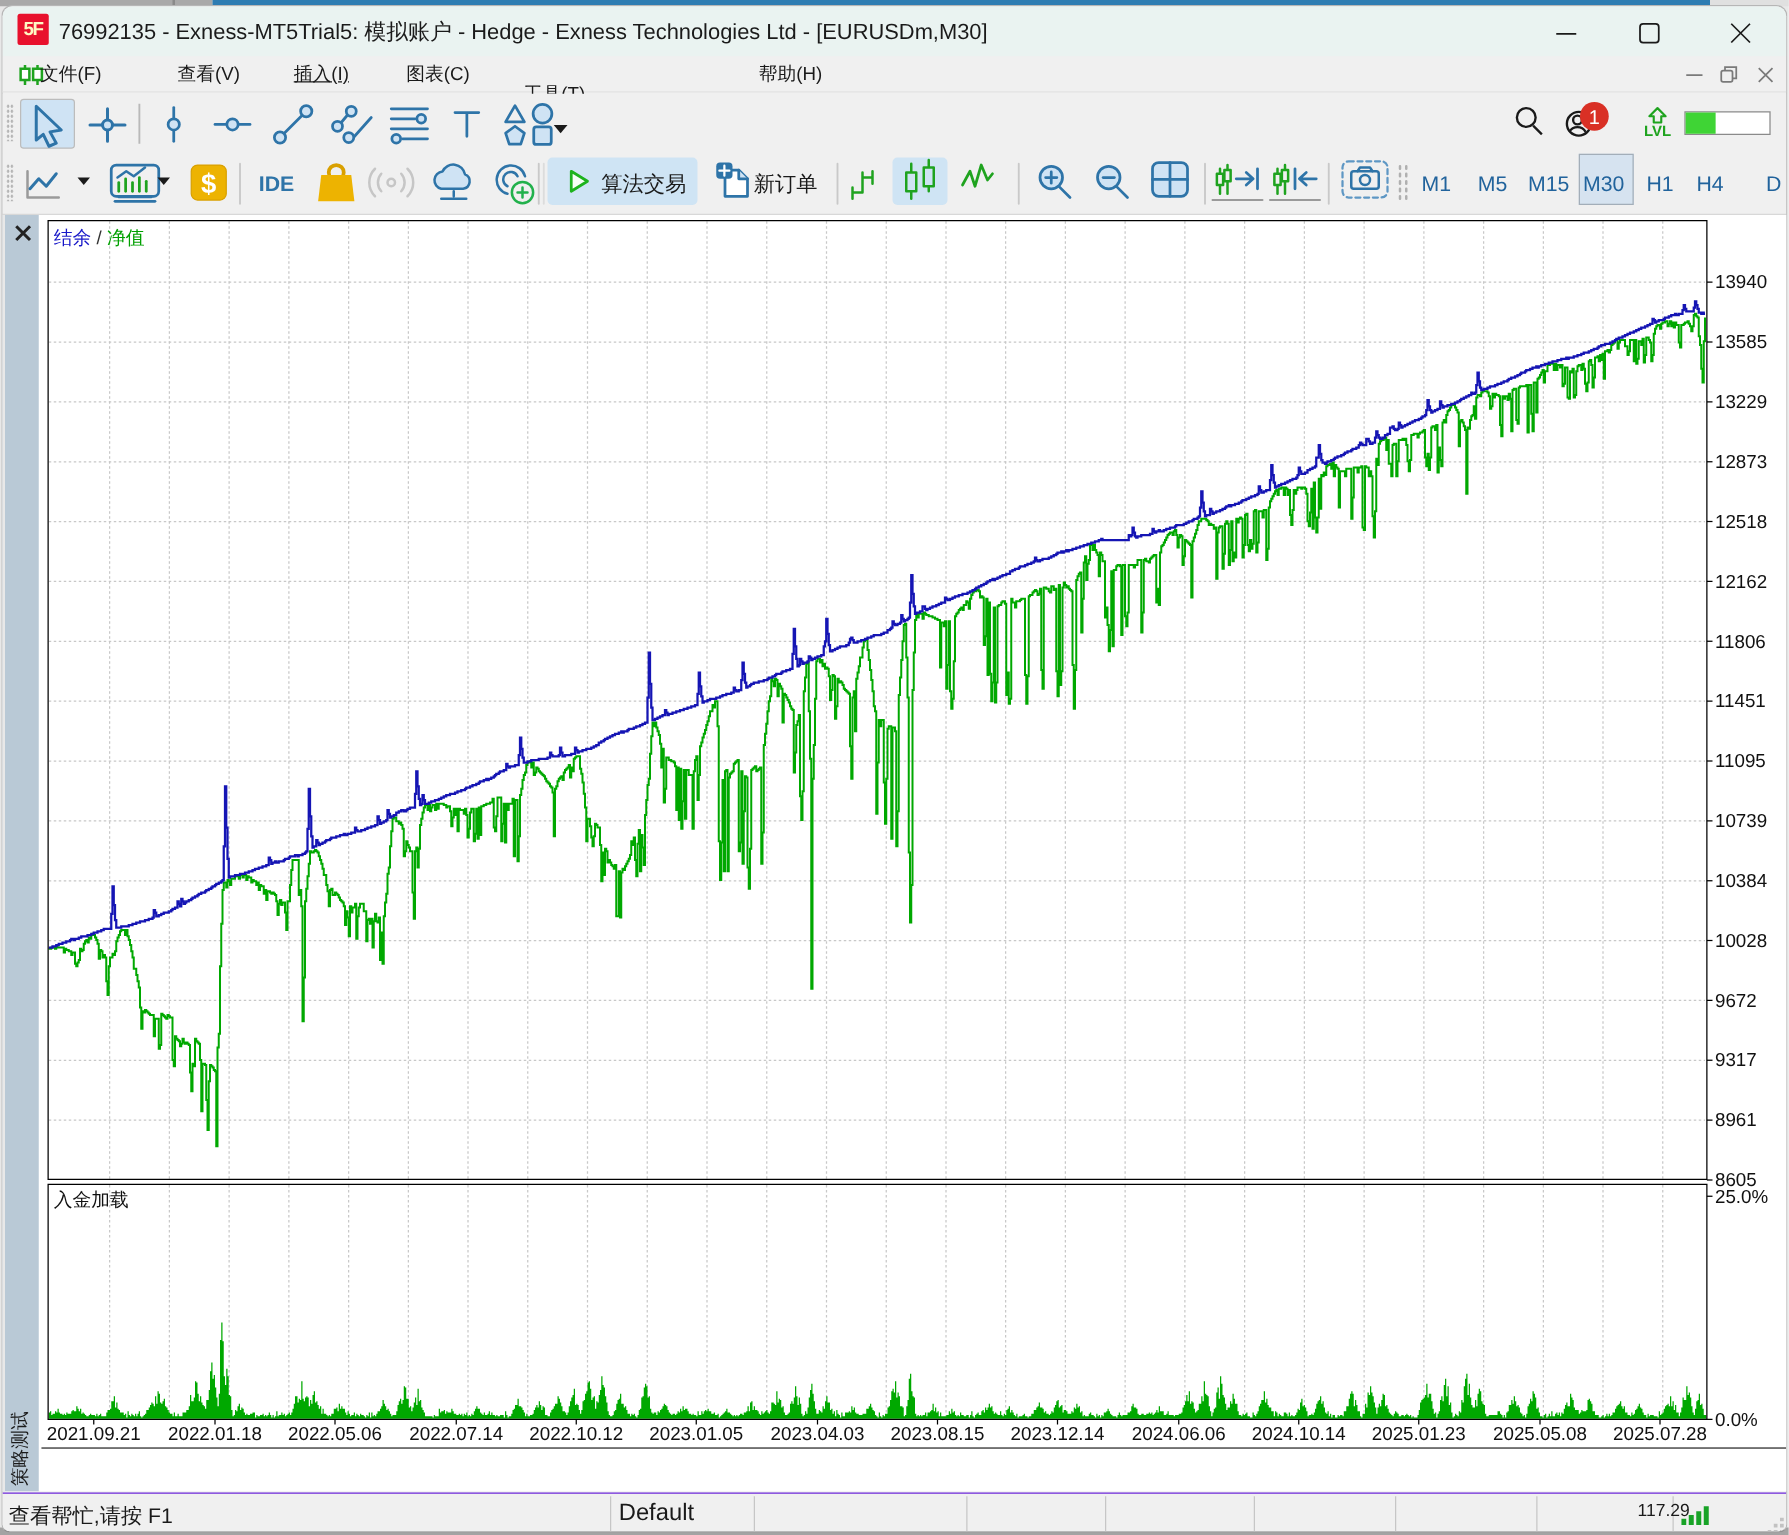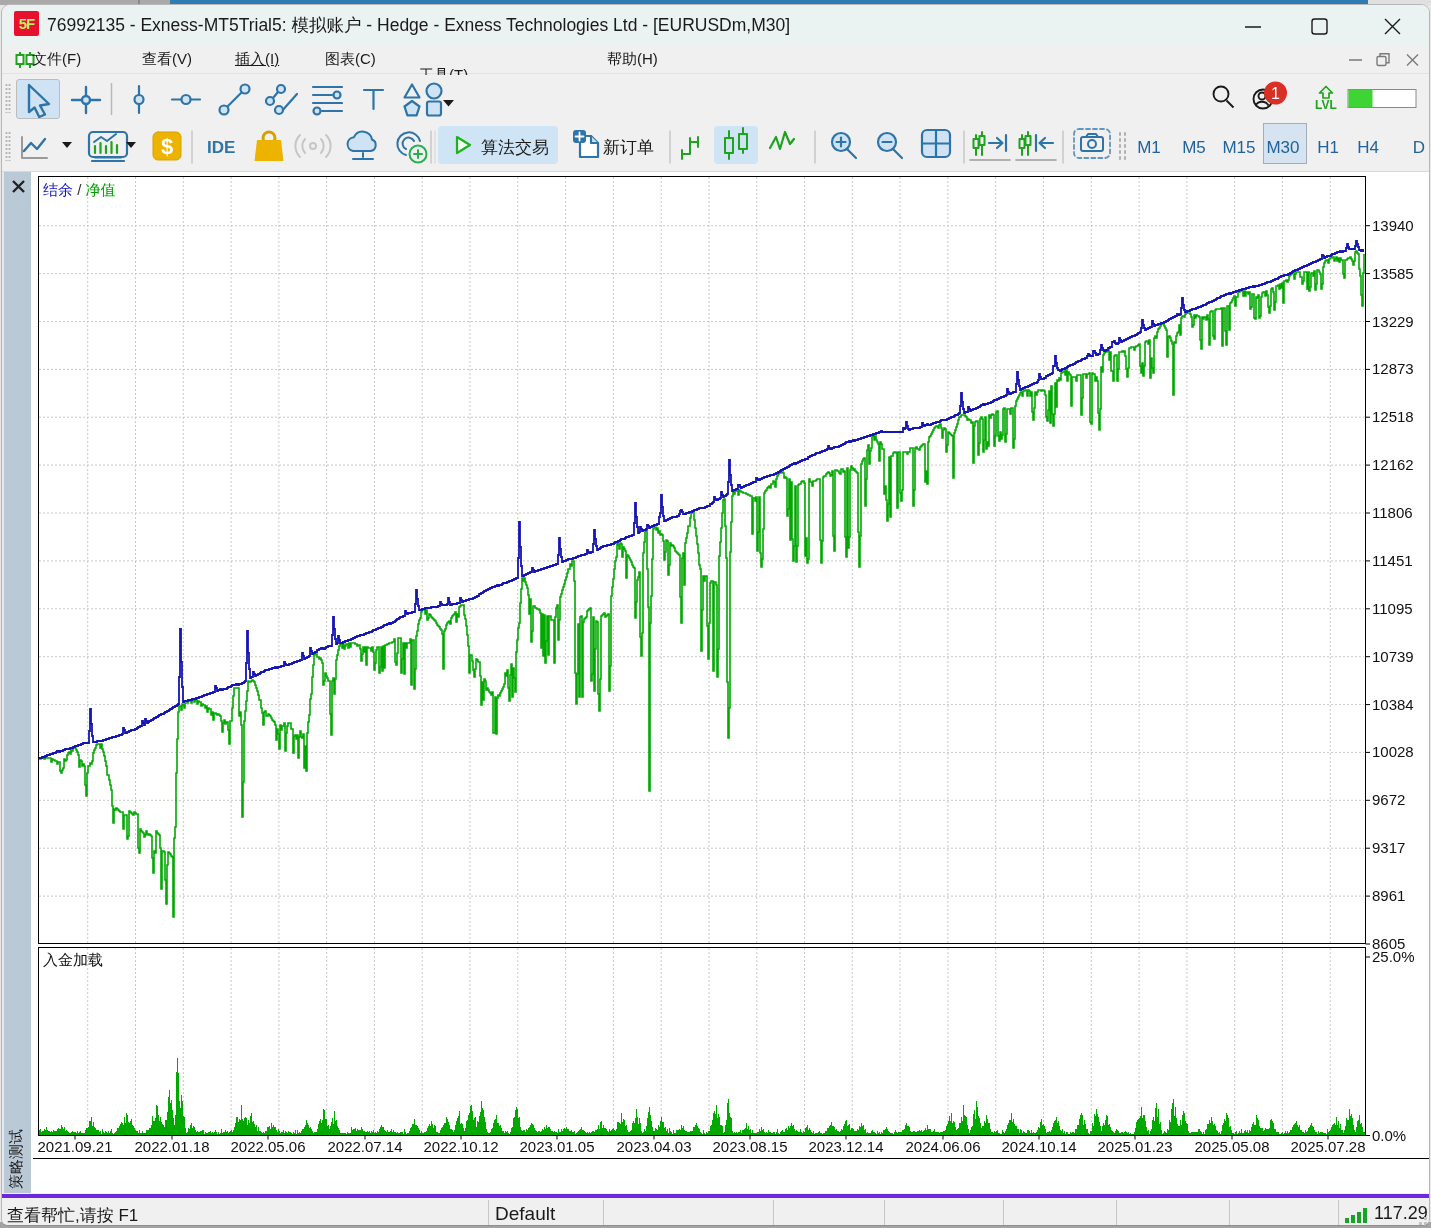--- a/index.html
+++ b/index.html
@@ -11,21 +11,21 @@
 <div class="abs" style="left:0;top:0;width:170px;height:5px;background:#a9a9a9;"></div>
 <div class="abs" style="left:138px;top:0;width:2px;height:5px;background:#8a8a8a;"></div>
 <div class="abs" style="left:170px;top:0;width:1198px;height:5px;background:#2e7cb2;"></div>
 <div class="abs" style="left:1368px;top:0;width:63px;height:5px;background:#e0e0e0;"></div>
 
 <div class="abs" style="left:0;top:1222px;width:1431px;height:6px;background:#a3a3a3;"></div>
 
 <div class="abs" style="left:1px;top:4px;width:1429px;height:1222px;background:#f0f0f0;border:1px solid #b6b6b6;border-bottom:1px solid #8f8f8f;border-radius:9px 9px 7px 7px;overflow:hidden;">
 
  <div class="abs" style="left:0;top:0;width:100%;height:40px;background:#eaf3f1;">
-  <div class="abs" style="left:12px;top:6px;width:25px;height:25px;background:#e8112d;border-radius:2px;color:#bef264;font-weight:bold;font-size:15px;text-align:center;line-height:25px;letter-spacing:-1px;">5F</div>
+  <div class="abs" style="left:12px;top:6px;width:25px;height:25px;background:#e8112d;border-radius:2px;color:#fef9c3;font-weight:bold;font-size:15px;text-align:center;line-height:25px;letter-spacing:-1px;">5F</div>
   <div class="abs" style="left:45px;top:8px;font-size:17.5px;color:#1a1a1a;white-space:nowrap;">76992135 - Exness-MT5Trial5: 模拟账户 - Hedge - Exness Technologies Ltd - [EURUSDm,M30]</div>
   <svg class="abs" style="right:7px;top:0;" width="210" height="40" viewBox="0 0 210 40" xmlns="http://www.w3.org/2000/svg">
    <g stroke="#1a1a1a" stroke-width="1.4" fill="none">
     <path d="M33 22 h16"></path>
     <rect x="100" y="14" width="15" height="15" rx="2.5"></rect>
     <path d="M173 14 l15 15 M188 14 l-15 15"></path>
    </g>
   </svg>
  </div>
 
@@ -377,40 +377,40 @@
           <text x="1134" y="1151" text-anchor="middle">2025.01.23</text>
           <text x="1231" y="1151" text-anchor="middle">2025.05.08</text>
           <text x="1327" y="1151" text-anchor="middle">2025.07.28</text>
         </g>
 <text x="42" y="194" font-family="Liberation Sans, sans-serif" font-size="15"><tspan fill="#1515c8">结余</tspan><tspan fill="#333"> / </tspan><tspan fill="#00a000">净值</tspan></text>
 <text x="42" y="964" font-family="Liberation Sans, sans-serif" font-size="15" fill="#111">入金加载</text>
 <line x1="32" y1="1157.5" x2="1428" y2="1157.5" stroke="#000" stroke-width="1"></line>
 </svg></div>
 
 
- <div class="abs" style="left:0;top:1189px;width:100%;height:35px;background:#f0f0f0;border-top:4px solid #6d28d9;font-size:17px;color:#1a1a1a;">
+ <div class="abs" style="left:0;top:1189px;width:100%;height:35px;background:#f0f0f0;border-top:1px solid #6d28d9;font-size:17px;color:#1a1a1a;">
   <span class="abs" style="left:5px;top:6px;">查看帮忙,请按 F1</span>
   <span class="abs" style="left:493px;top:5px;font-size:19px;">Default</span>
   <div class="abs" style="left:486px;top:2px;width:1px;height:30px;background:#c6c6c6;"></div>
   <div class="abs" style="left:601px;top:2px;width:1px;height:30px;background:#c6c6c6;"></div>
   <div class="abs" style="left:771px;top:2px;width:1px;height:30px;background:#c6c6c6;"></div>
   <div class="abs" style="left:882px;top:2px;width:1px;height:30px;background:#c6c6c6;"></div>
   <div class="abs" style="left:1001px;top:2px;width:1px;height:30px;background:#c6c6c6;"></div>
   <div class="abs" style="left:1114px;top:2px;width:1px;height:30px;background:#c6c6c6;"></div>
   <div class="abs" style="left:1227px;top:2px;width:1px;height:30px;background:#c6c6c6;"></div>
   <div class="abs" style="left:1336px;top:2px;width:1px;height:30px;background:#c6c6c6;"></div>
   <svg class="abs" style="left:1343px;top:8px;" width="26" height="18" viewBox="0 0 26 18" xmlns="http://www.w3.org/2000/svg">
    <g fill="#18a327">
     <rect x="0" y="12" width="4" height="5"></rect>
           <rect x="6" y="9" width="4" height="8"></rect>
     <rect x="12" y="6" width="4" height="11"></rect>
           <rect x="18" y="2" width="4" height="15"></rect>
    </g>
   </svg>
-  <span class="abs" style="left:1372px;top:5px;font-size:18px;">117.29</span>
+  <span class="abs" style="left:1308px;top:5px;font-size:14px;">117.29</span>
   <svg class="abs" style="left:1412px;top:19px;" width="16" height="15" viewBox="0 0 16 15" xmlns="http://www.w3.org/2000/svg">
    <g fill="#c2c2c2">
           <rect x="10" y="0" width="3" height="3"></rect>
           <rect x="5" y="5" width="3" height="3"></rect>
           <rect x="10" y="5" width="3" height="3"></rect>
           <rect x="0" y="10" width="3" height="3"></rect>
           <rect x="5" y="10" width="3" height="3"></rect>
           <rect x="10" y="10" width="3" height="3"></rect>
         </g>
   </svg>

